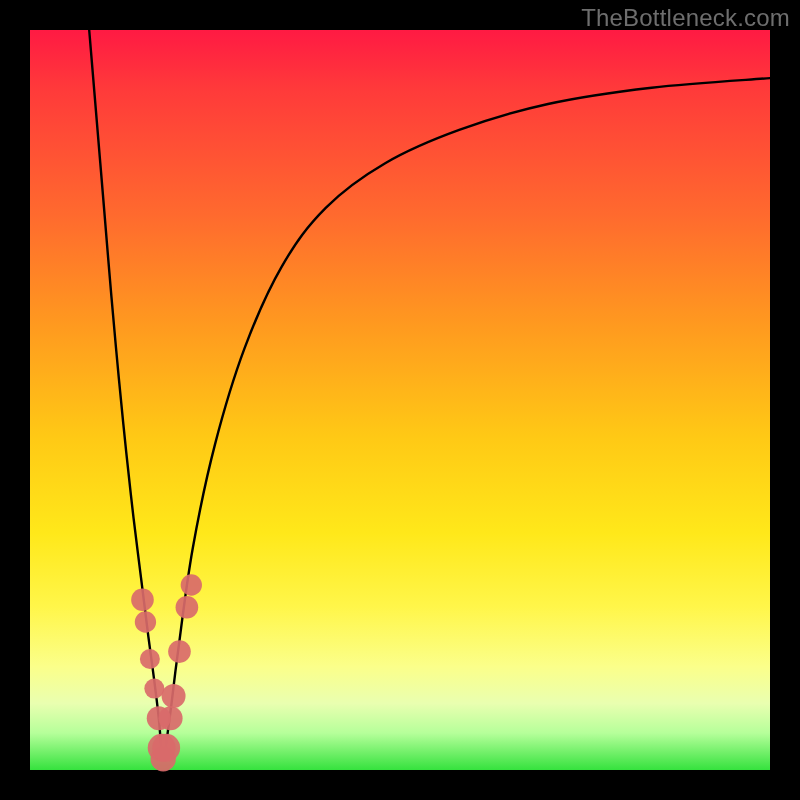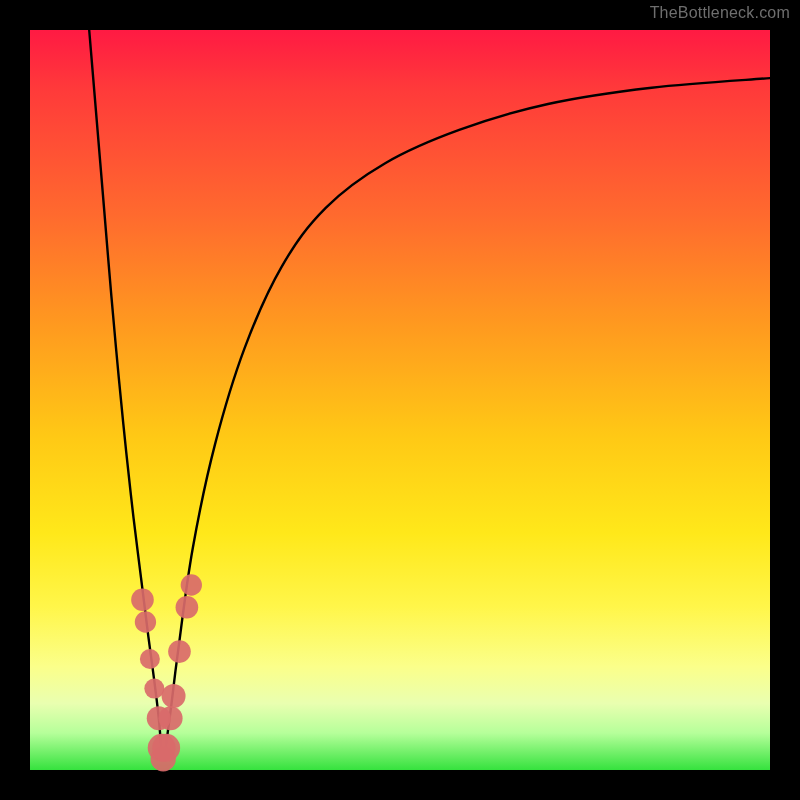--- a/index.html
+++ b/index.html
@@ -45,21 +45,21 @@
     top: 0;
     width: 740px;
     height: 740px;
     overflow: visible;
   }
   .watermark {
     position: absolute;
     top: 4px;
     right: 10px;
     color: #6e6e6e;
-    font-size: 16px;
+    font-size: 24px;
     font-weight: 500;
     letter-spacing: 0.2px;
     user-select: none;
   }
 </style>
 </head>
 <body>
 
 <div class="frame">
 

